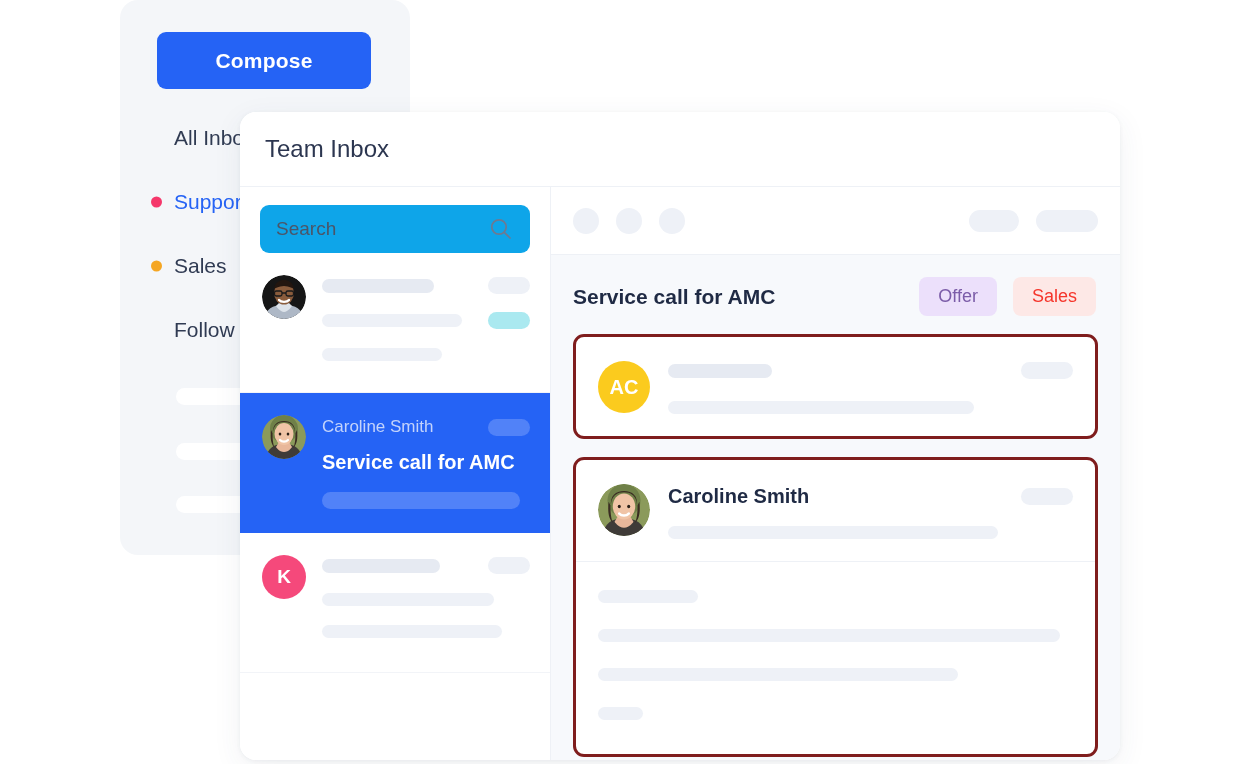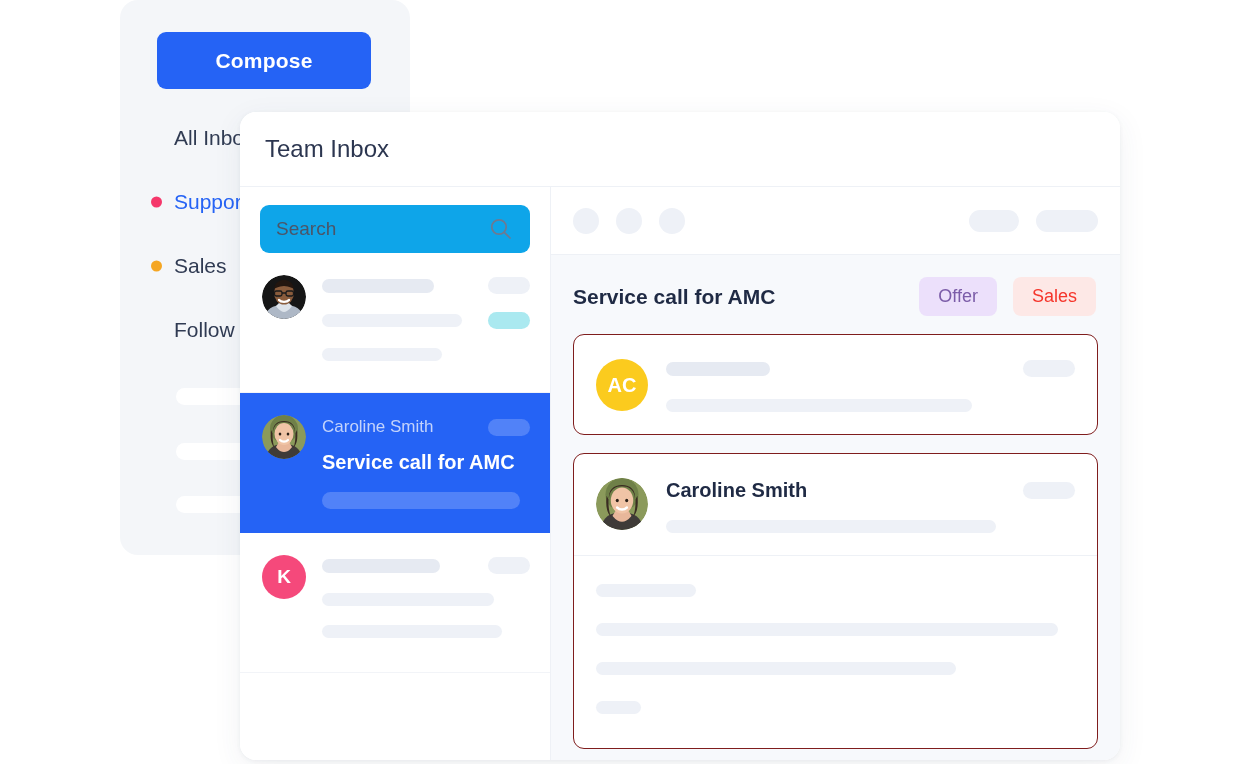--- a/index.html
+++ b/index.html
@@ -250,21 +250,21 @@
     padding: 9px 19px;
     font-size: 18px;
     cursor: pointer;
     white-space: nowrap;
   }
 
   .msg-scroll { flex: 1; padding: 0 22px 16px 22px; overflow: hidden; }
 
   .msg-card {
     background: #ffffff;
-    border: 1px solid #7f1d1d;
+    border: 3px solid #7f1d1d;
     border-radius: 11px;
     margin-bottom: 18px;
   }
   .msg-top { display: flex; gap: 18px; padding: 22px 22px 22px 22px; }
   .msg-main { flex: 1; min-width: 0; padding-top: 3px; }
   .msg-row { display: flex; align-items: center; justify-content: space-between; gap: 14px; }
   .msg-name { font-size: 20px; font-weight: bold; color: #1f2a44; }
   .msg-divider { height: 1px; background: #eef1f6; }
   .msg-body { padding: 28px 22px 34px 22px; }
   .msg-body .skel-sm { margin-bottom: 26px; }

